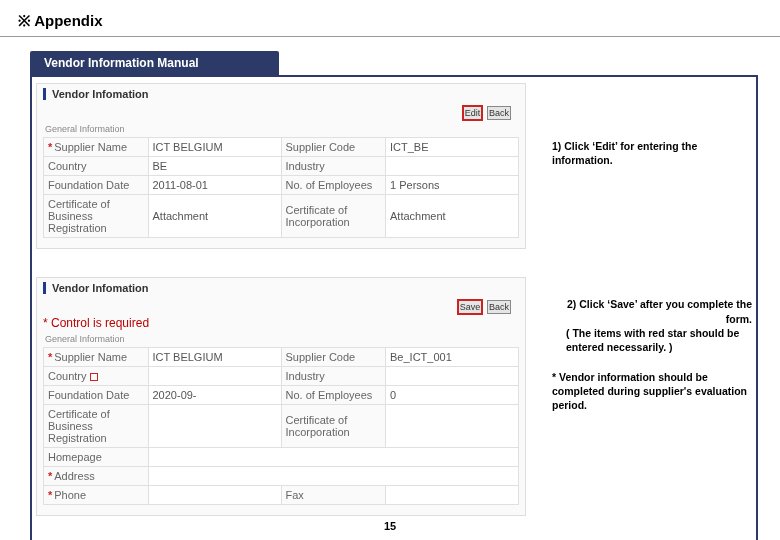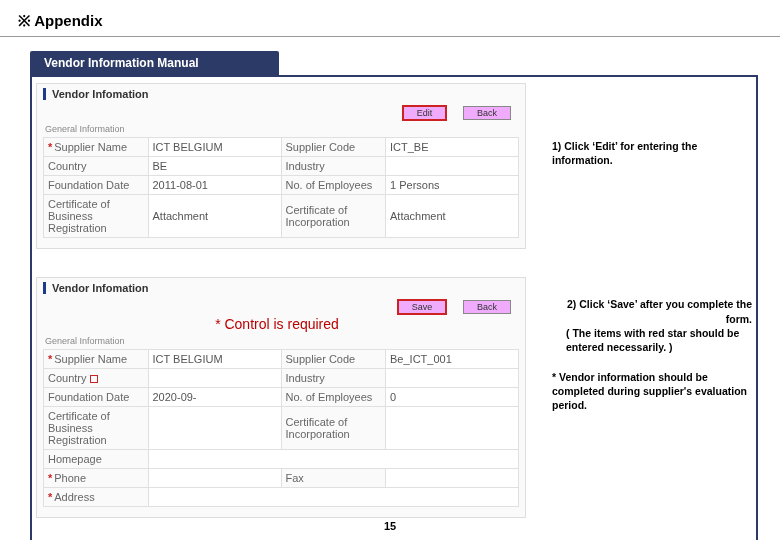--- a/index.html
+++ b/index.html
@@ -54,28 +54,28 @@
     font-weight: bold;
     color: #333;
     font-size: 11px;
     margin-bottom: 6px;
   }
   .sub-heading { color: #888; font-size: 9px; margin: 4px 0 3px 2px; }
   .btn-row { text-align: right; padding-right: 8px; margin-bottom: 2px; }
   .btn {
     display: inline-block;
     border: 1px solid #888;
-    background: #f0abfc;
-    padding: 1px 13px;
+    background: #e5e5e5;
+    padding: 1px 1px;
     font-size: 9px;
     color: #333;
-    margin-left: 14px;
+    margin-left: 2px;
   }
   .btn.highlight { outline: 2px solid #c22; outline-offset: -1px; }
-  .req-note { text-align: center; color: #b00; font-size: 14px; padding-right: 8px; }
+  .req-note { text-align: left; color: #b00; font-size: 12px; padding-right: 8px; }
   table.info { width: 100%; border-collapse: collapse; font-size: 11px; color: #555; }
   table.info td {
     border: 1px solid #e0e0e0;
     padding: 3px 4px;
     vertical-align: middle;
     height: 17px;
   }
   table.info td.lbl { width: 22%; color: #666; }
   table.info td.val { width: 28%; background: #fff; }
   .red-star { color: #c22; font-weight: bold; margin-right: 2px; }
@@ -172,28 +172,28 @@
             <td class="lbl">Certificate of Business Registration</td>
             <td class="val"></td>
             <td class="lbl">Certificate of Incorporation</td>
             <td class="val"></td>
           </tr>
           <tr>
             <td class="lbl">Homepage</td>
             <td class="val" colspan="3"></td>
           </tr>
           <tr>
-            <td class="lbl"><span class="red-star">*</span><span>Phone</span></td>
-            <td class="val"></td>
-            <td class="lbl">Fax</td>
-            <td class="val"></td>
-          </tr>
-          <tr>
             <td class="lbl"><span class="red-star">*</span><span>Address</span></td>
             <td class="val" colspan="3"></td>
+          </tr>
+          <tr>
+            <td class="lbl"><span class="red-star">*</span><span>Phone</span></td>
+            <td class="val"></td>
+            <td class="lbl">Fax</td>
+            <td class="val"></td>
           </tr>
         </tbody>
           </table>
       </div>
 
     </div>
 
     <div class="right-col">
       <div style="font-weight:bold;">1)  Click ‘Edit’ for entering the information.</div>
       <div style="height:130px;"></div>

